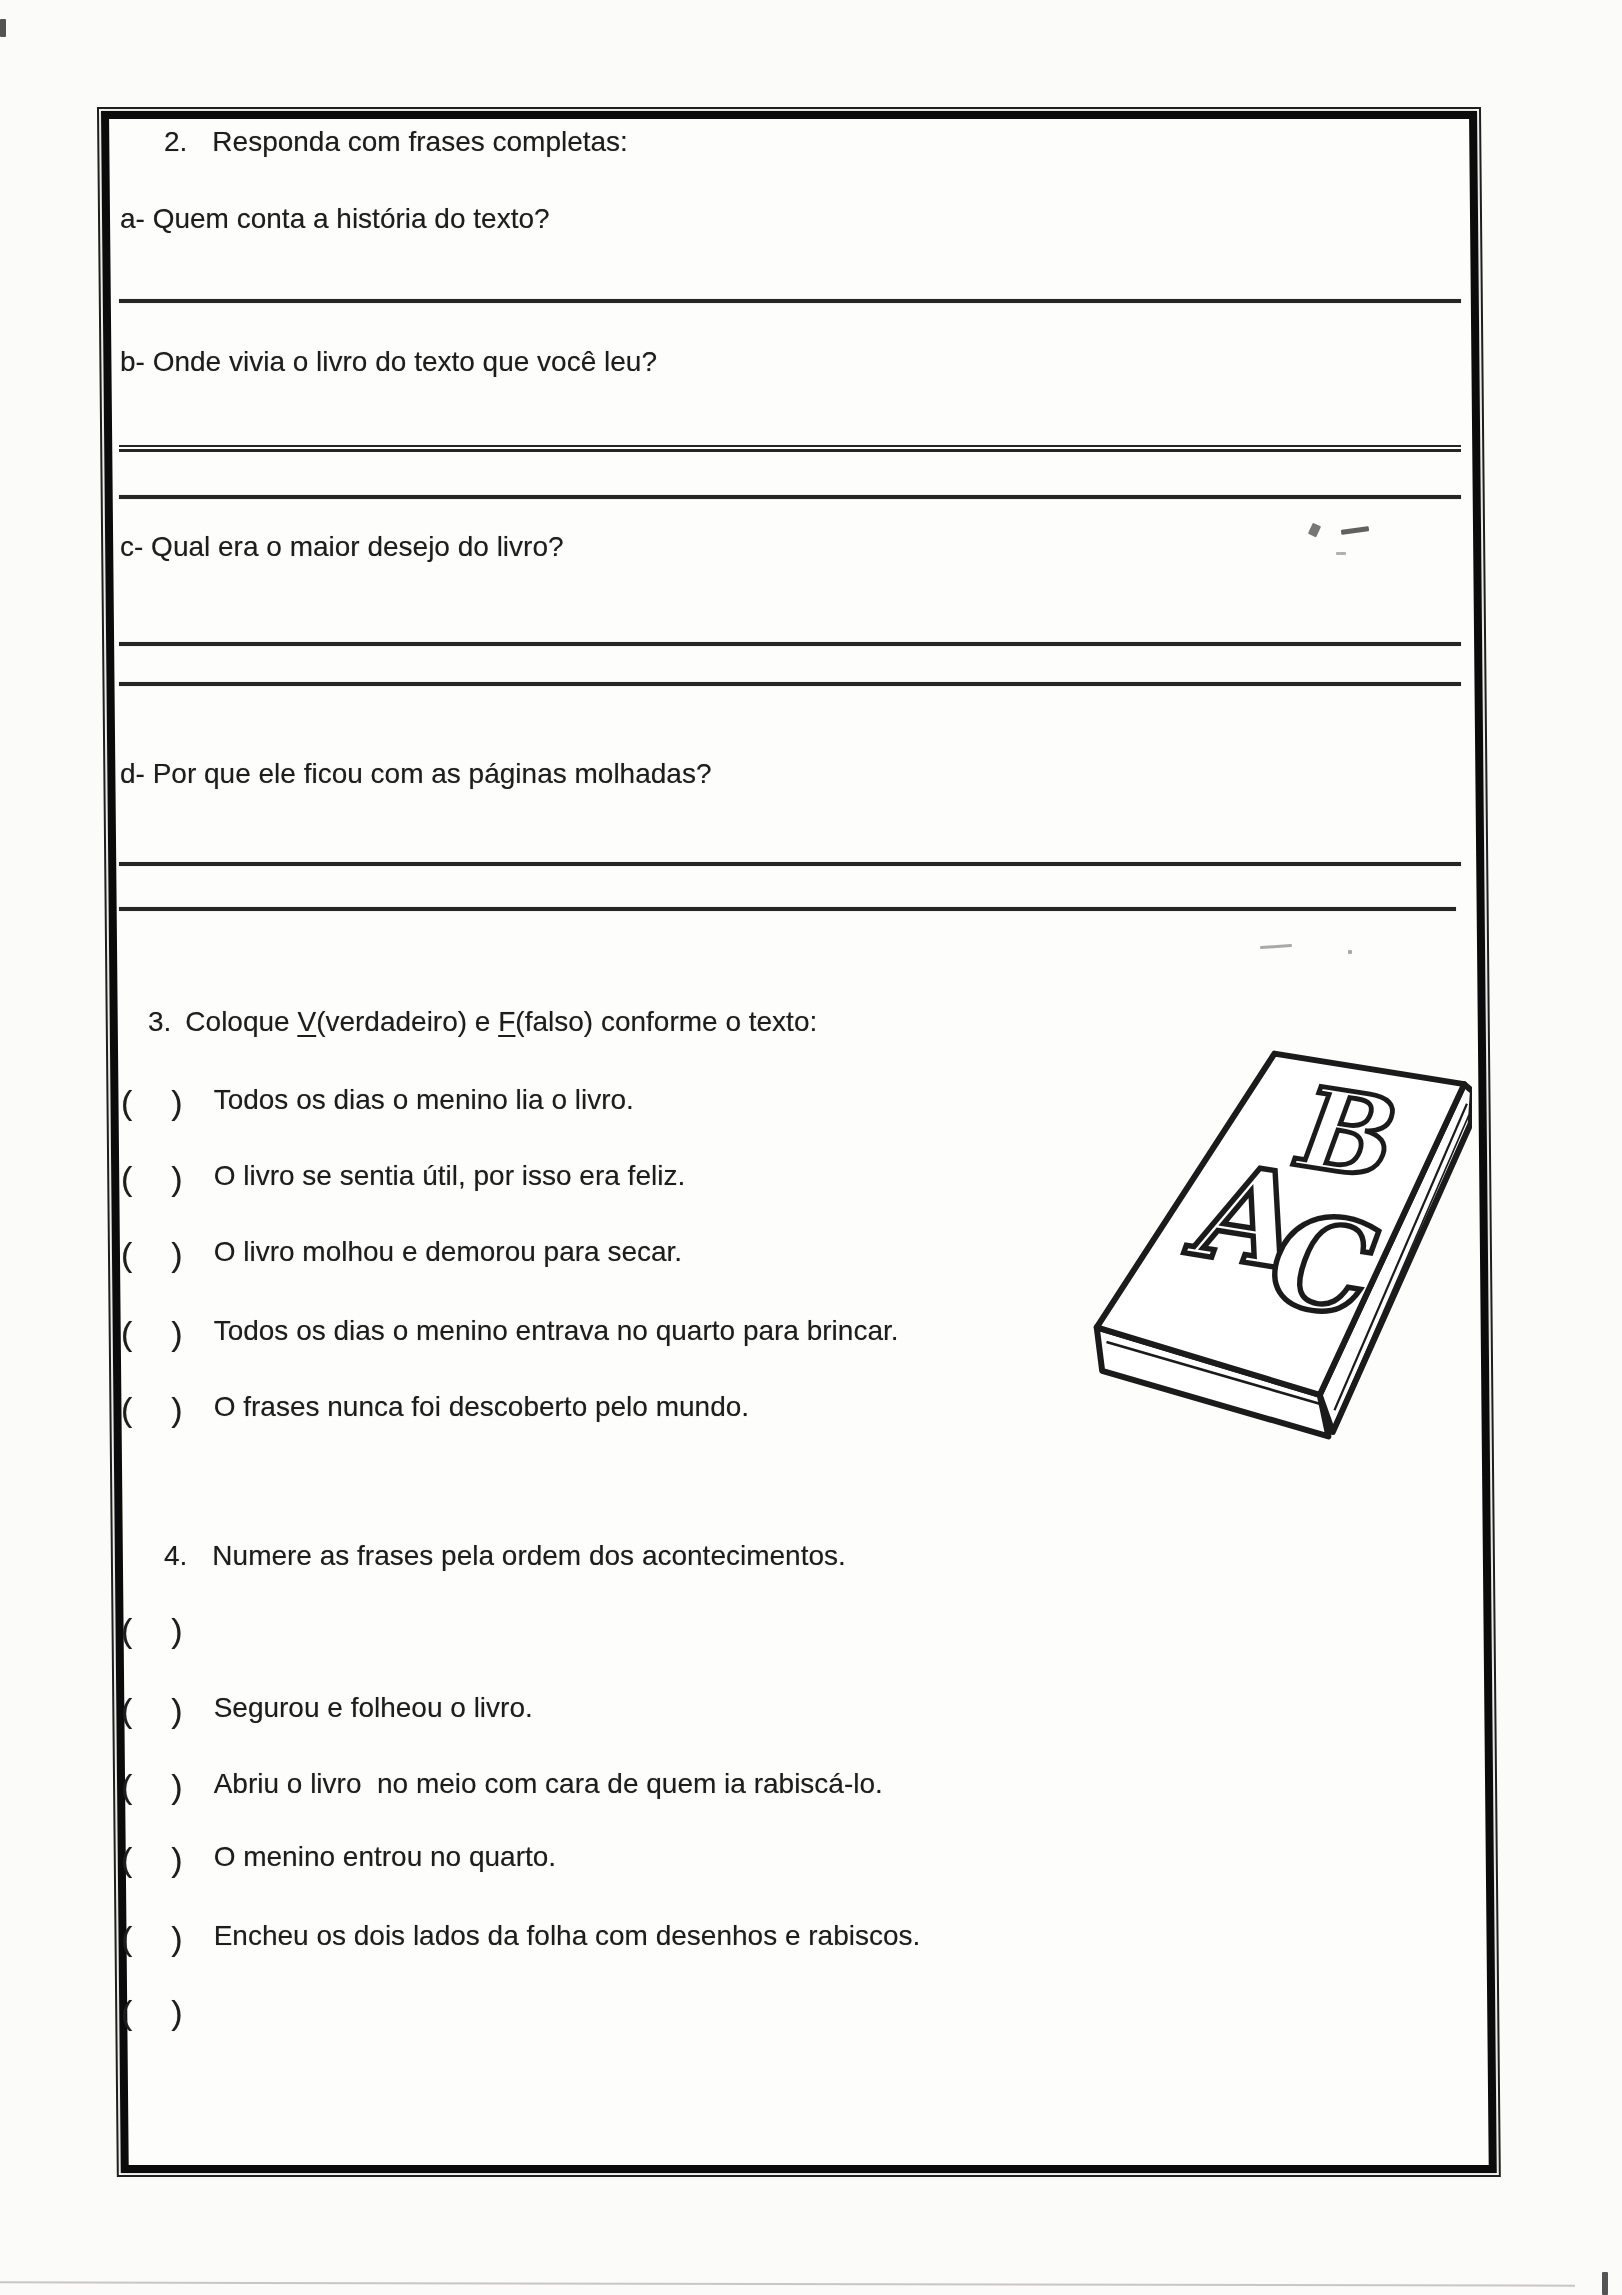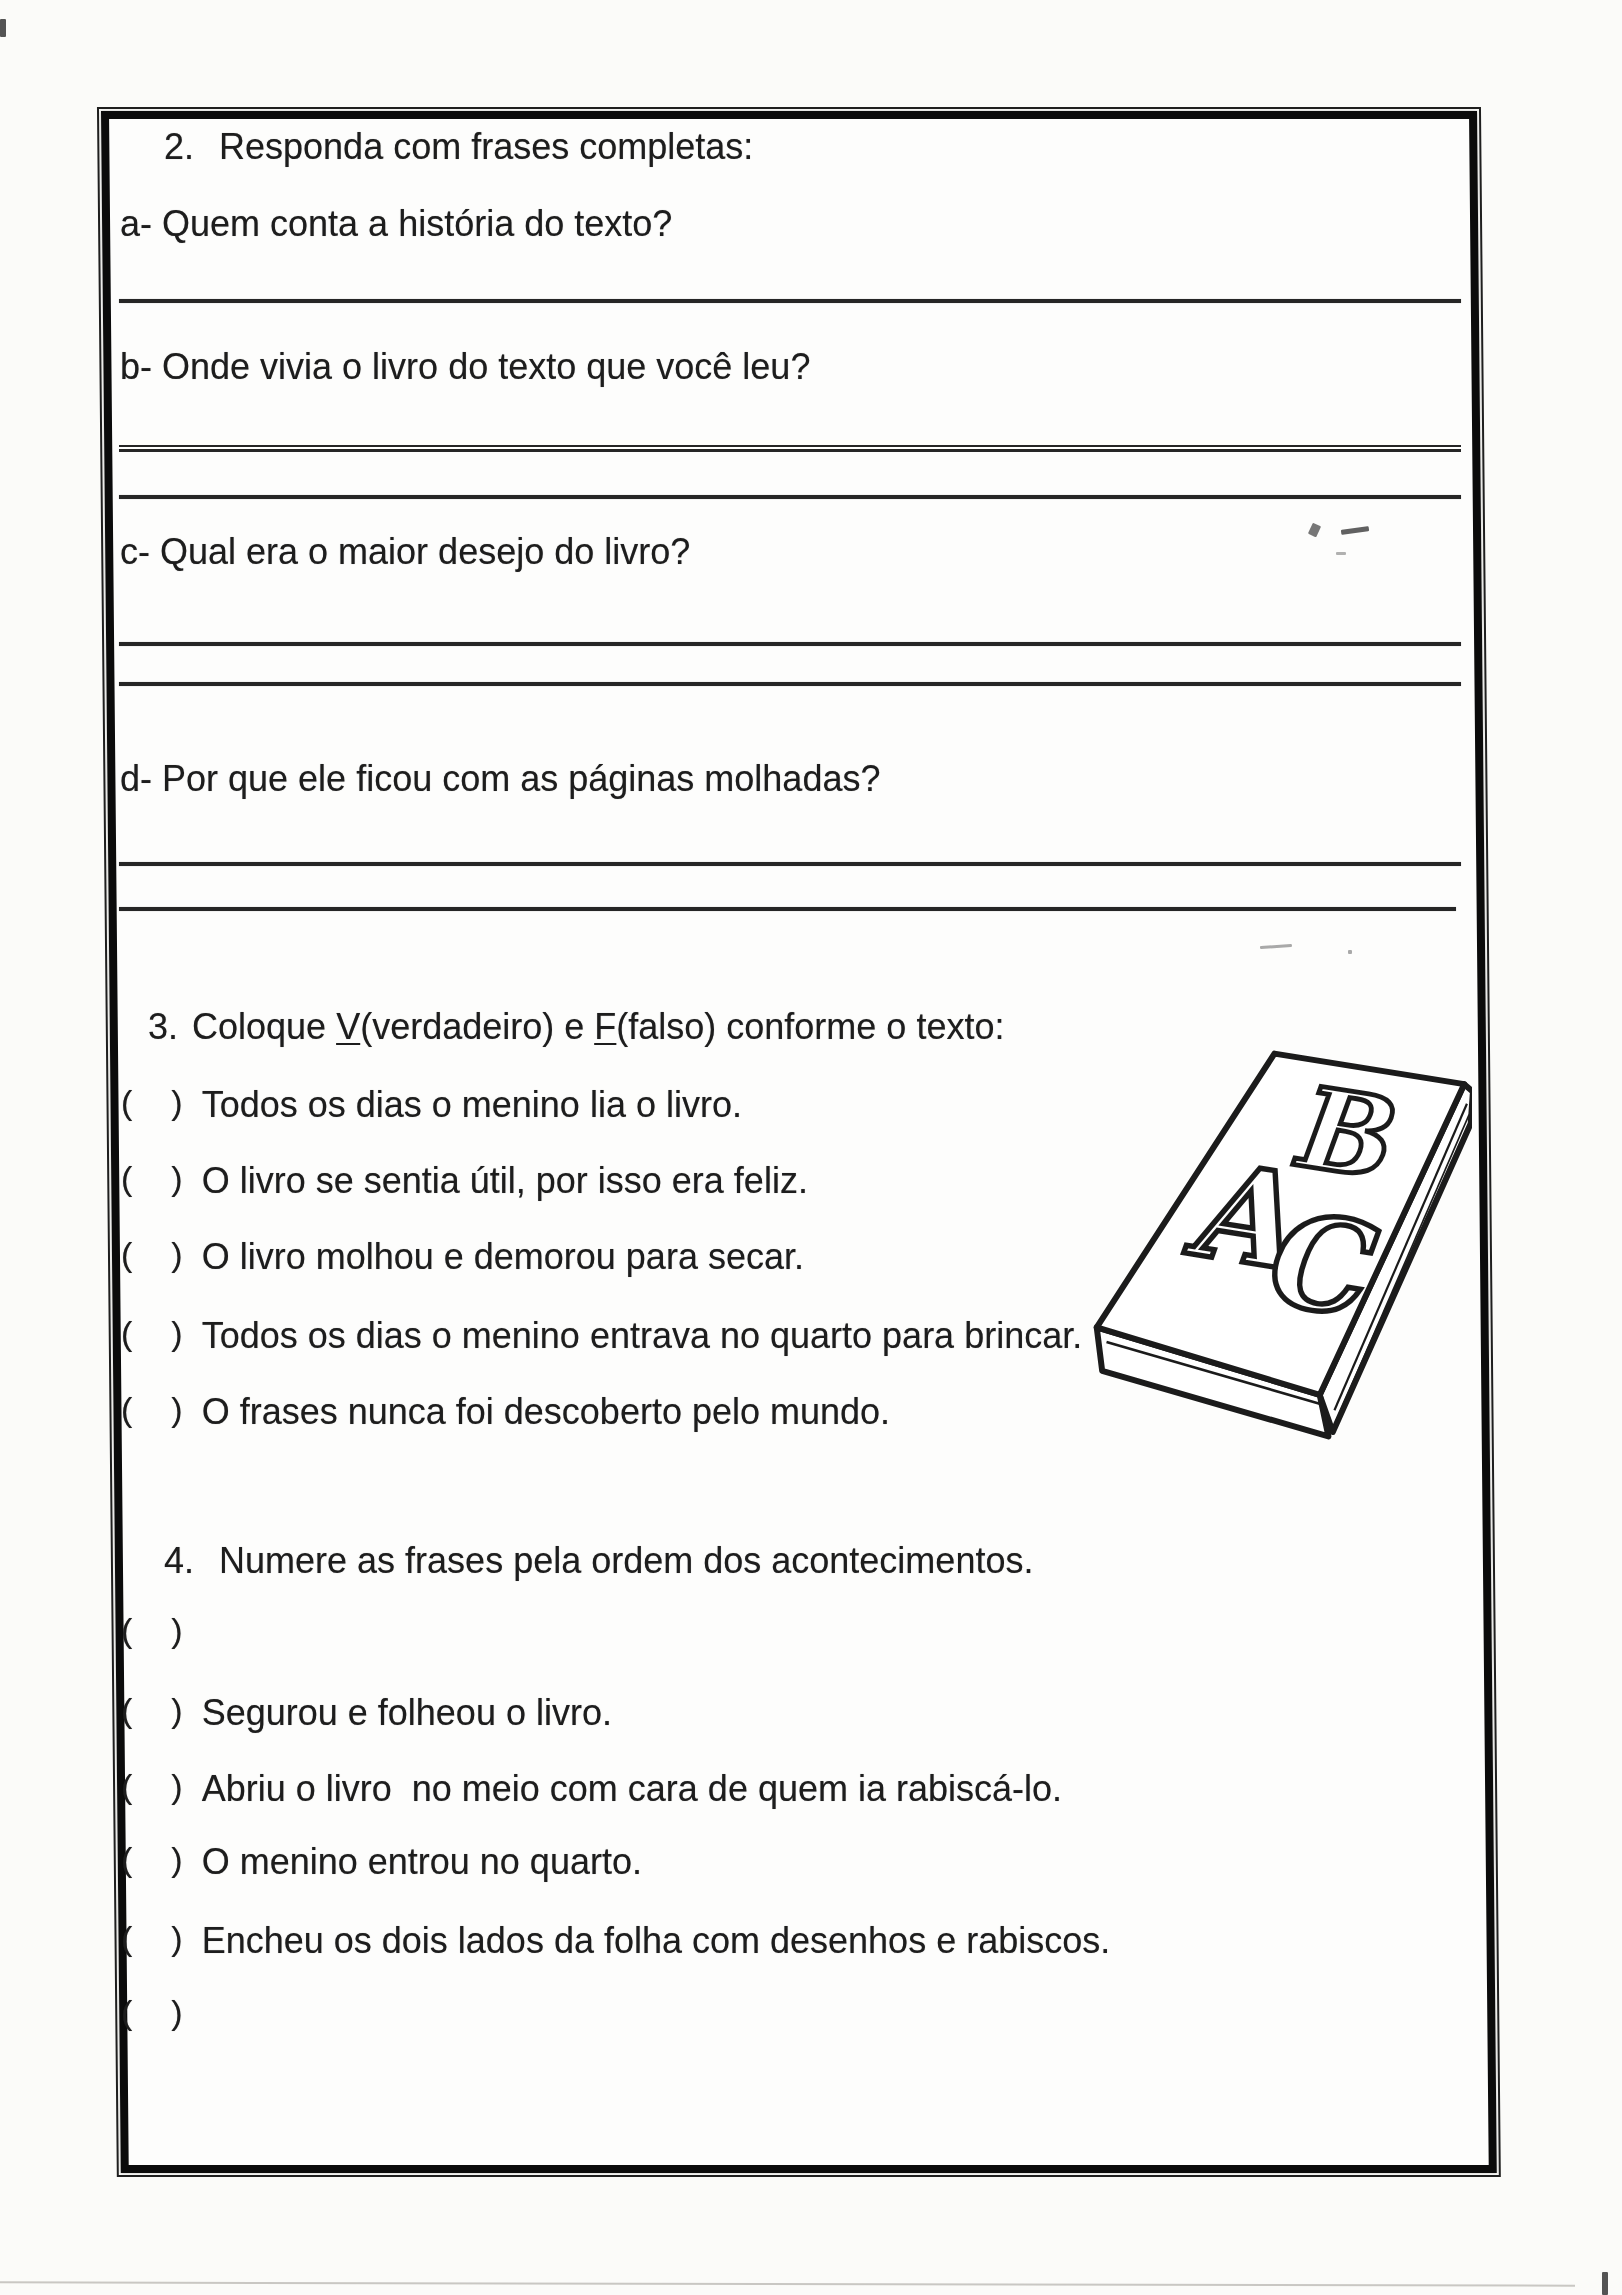--- a/index.html
+++ b/index.html
@@ -15,38 +15,38 @@
     left:101px;top:111px;width:1360px;height:2046px;
     background:#fdfdfc;
     border:8.7px solid #0b0b0b;
     outline:2.7px solid #1f1f1f;
     outline-offset:2.2px;
     transform:skewX(0.55deg);
     transform-origin:0 0;
     box-shadow:0 0 3.3px rgba(0,0,0,.25);
   }
   .txt{
-    font-size:36px;line-height:1.15;white-space:pre;
+    font-size:28px;line-height:1.15;white-space:pre;
     text-shadow:0 0 0.8px rgba(25,25,25,.45);
   }
   .header .num{display:inline-block;margin-right:25px;}
   .ul{text-decoration:underline;text-decoration-thickness:2.2px;text-underline-offset:3.8px;}
   .ansline{
     left:119px;width:1342px;height:3.8px;background:#262626;
     box-shadow:0 0 1.1px rgba(0,0,0,.4);
   }
   .ansline.dbl{
     height:6.5px;
     background:linear-gradient(#262626 0 2.2px,#ffffff 2.2px 4.4px,#262626 4.4px 6.5px);
     box-shadow:none;
   }
   .itemrow{display:flex;align-items:flex-start;}
   .paren{font-size:34px;line-height:1.08;text-shadow:0 0 0.8px rgba(25,25,25,.45);}
   .paren.close{margin-left:39px;}
-  .itemrow .txt{margin-left:19px;}
+  .itemrow .txt{margin-left:31px;}
   .speck{background:#555;border-radius:1.1px;opacity:.8;}
   .faintline{background:#c9c7c3;height:2.2px;}
 </style>
 </head>
 <body>
 
 <div class="abs sheet"></div>
 
 <div class="abs txt header" style="left:164px;top:126px;"><span class="num">2.</span><span>Responda com frases completas:</span></div>
 

